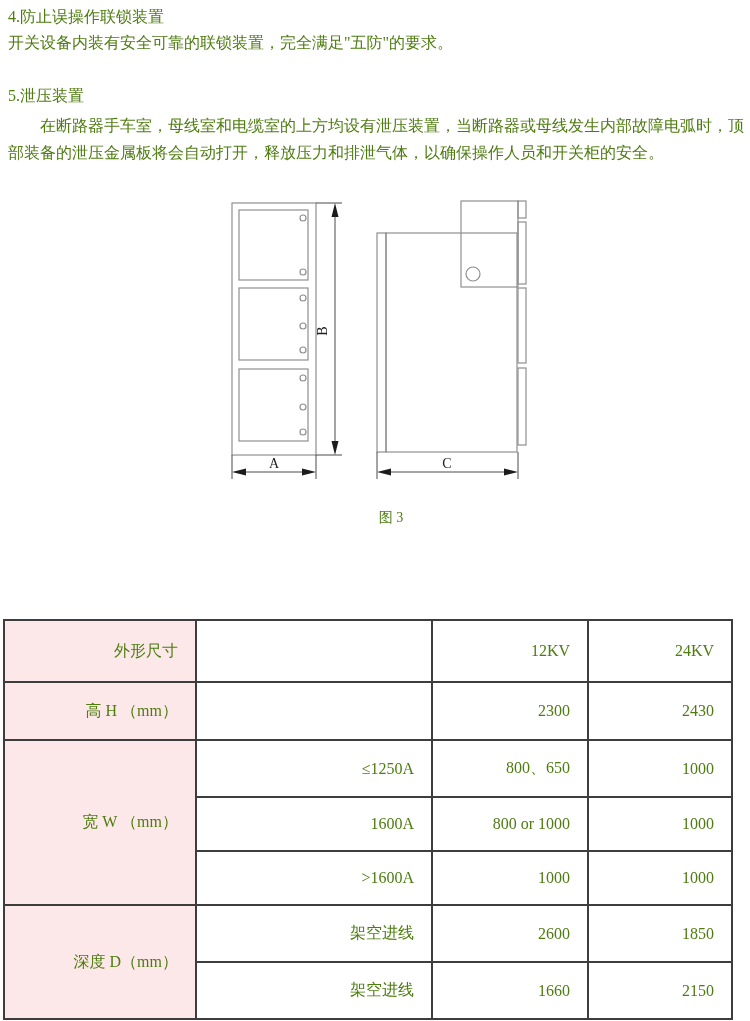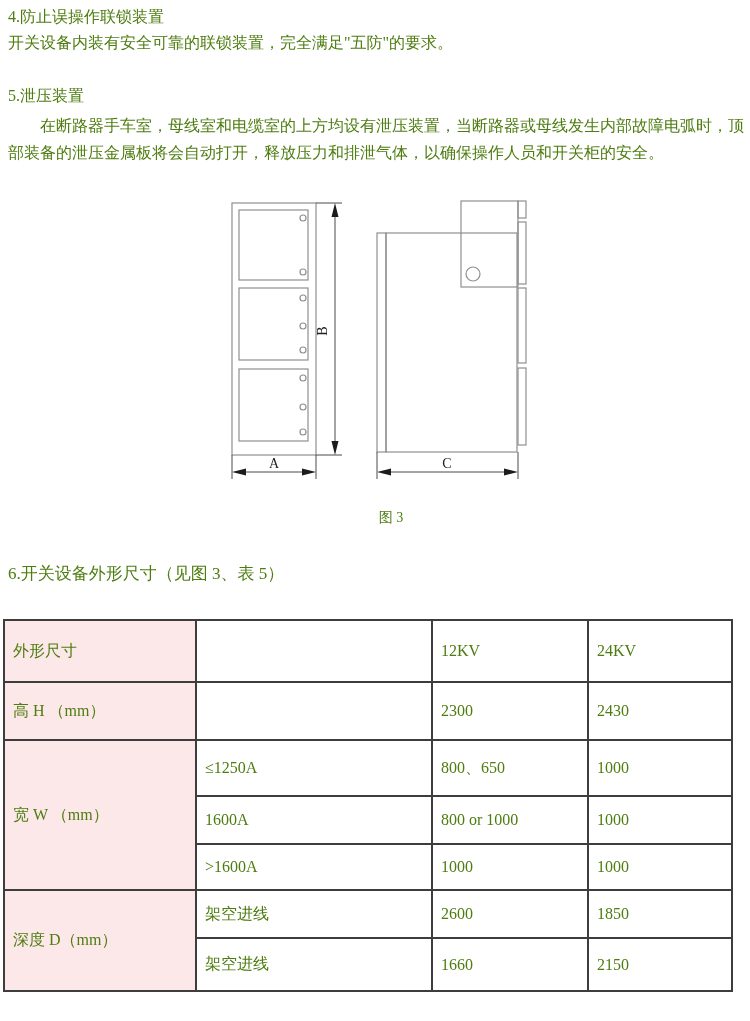--- a/index.html
+++ b/index.html
@@ -14,22 +14,22 @@
 
   .figure-svg { position:absolute; left:200px; top:193px; width:350px; height:295px; }
   .cab { fill:none; stroke:#8f8f8f; stroke-width:1.2; }
   .dim { stroke:#4a4a4a; stroke-width:1; }
   .dimtri { fill:#1c1c1c; stroke:none; }
   .dimlabel { font-family:"Liberation Serif","DejaVu Serif",serif; font-size:14px; fill:#222; }
 
   .spec-table-wrap { position:absolute; left:3px; top:619px; }
   table.spec { border-collapse:collapse; table-layout:fixed; width:728px; }
   table.spec td {
-    border:2px solid #3d3d3d; text-align:left; vertical-align:middle;
-    font-size:16px; padding:8px; overflow:hidden;
+    border:2px solid #3d3d3d; text-align:right; vertical-align:middle;
+    font-size:16px; padding:17px; overflow:hidden;
   }
   tr.r1 { height:62px; } tr.r2 { height:58px; } tr.r3 { height:56px; }
   tr.r4 { height:48px; } tr.r5 { height:46px; } tr.r6 { height:48px; } tr.r7 { height:53px;margin-left:10px; }
 </style>
 </head>
 <body>
 
 <div class="page">
 
   <div class="tline" style="top:7px">4.防止误操作联锁装置</div>
@@ -90,21 +90,20 @@
       <line class="dim" x1="518" y1="452" x2="518" y2="479"></line>
       <line class="dim" x1="383" y1="472" x2="512" y2="472"></line>
       <polygon class="dimtri" points="377,472 391,468.5 391,475.5"></polygon>
       <polygon class="dimtri" points="518,472 504,468.5 504,475.5"></polygon>
       <text class="dimlabel" x="447" y="468" text-anchor="middle">C</text>
     </g>
   </svg>
 
   <div class="caption">图 3</div>
 
-  <div class="tline" style="top:564px; font-size:17px">6.开关设备外形尺寸（见图 3、表 5）</div>
 
   <div class="spec-table-wrap">
     <table class="spec">
       <colgroup>
         <col style="width:192px">
           <col style="width:236px">
           <col style="width:156px">
           <col style="width:144px">
       </colgroup>
       <tbody>

